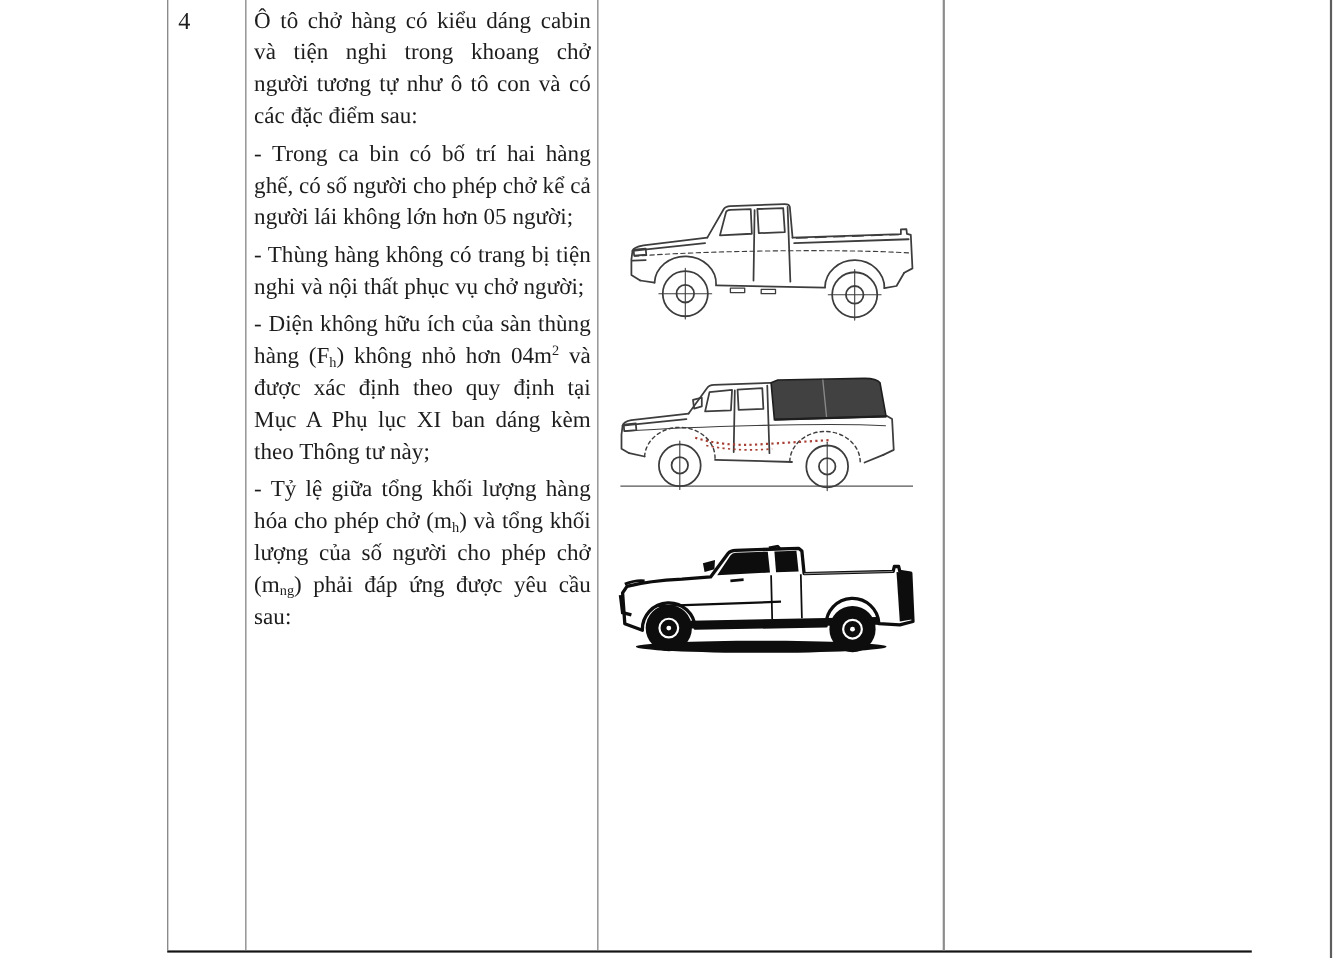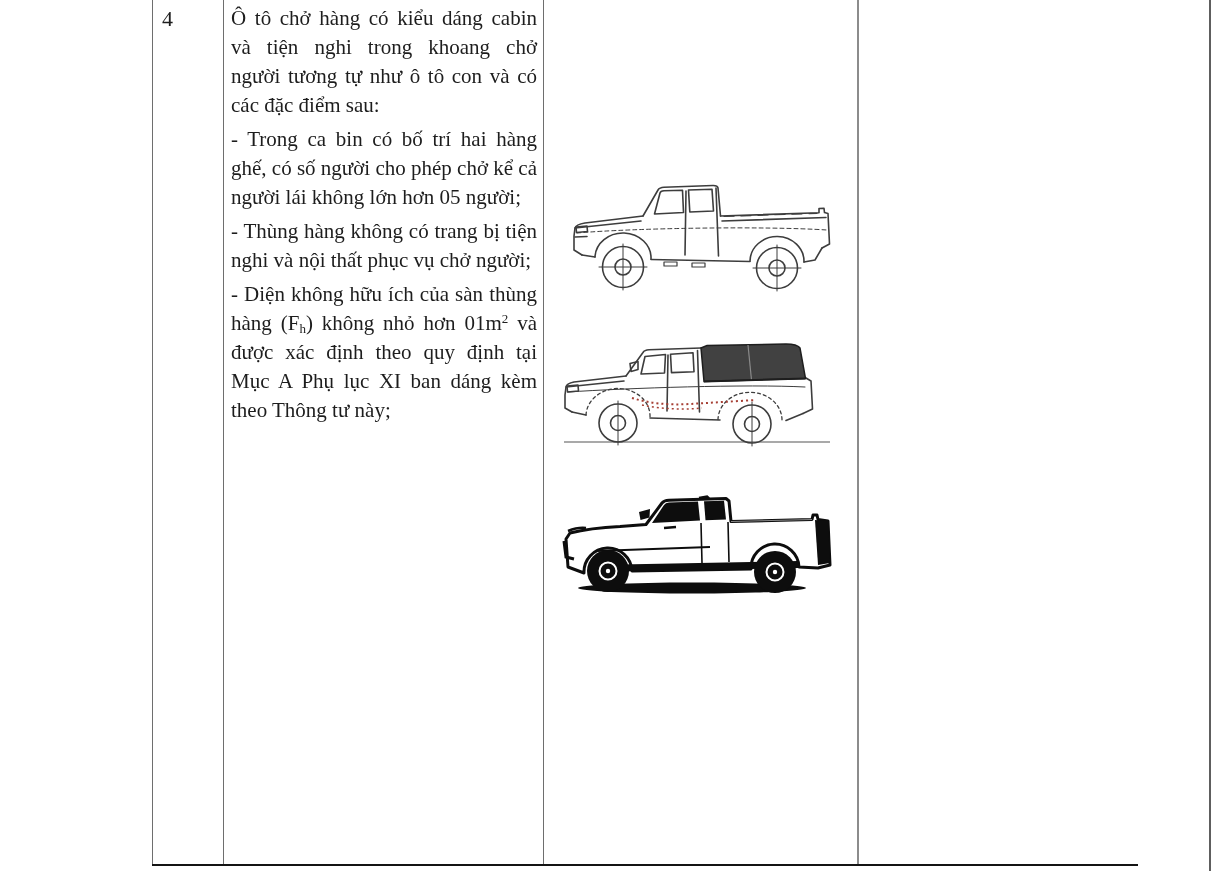--- a/index.html
+++ b/index.html
@@ -36,21 +36,22 @@
 
     <div class="col col-index">
       <div>4</div>
     </div>
 
 
     <div class="col col-desc">
       <p class="para"><span>Ô tô chở hàng có kiểu dáng cabin và tiện nghi trong khoang chở người tương tự như ô tô con và có các đặc điểm sau:</span></p>
       <p class="para"><span>- Trong ca bin có bố trí hai hàng ghế, có số người cho phép chở kể cả người lái không lớn hơn 05 người;</span></p>
       <p class="para"><span>- Thùng hàng không có trang bị tiện nghi và nội thất phục vụ chở người;</span></p>
-      <p class="para"><span>- Diện không hữu ích của sàn thùng hàng (F</span><sub>h</sub><span>) không nhỏ hơn 01m</span><sup>2</sup><span> và được xác định theo quy định tại Mục A Phụ lục XI ban dáng kèm theo Thông tư này;</span></p>
+      <p class="para"><span>- Diện không hữu ích của sàn thùng hàng (F</span><sub>h</sub><span>) không nhỏ hơn 04m</span><sup>2</sup><span> và được xác định theo quy định tại Mục A Phụ lục XI ban dáng kèm theo Thông tư này;</span></p>
+      <p class="para"><span>- Tỷ lệ giữa tổng khối lượng hàng hóa cho phép chở (m</span><sub>h</sub><span>) và tổng khối lượng của số người cho phép chở (m</span><sub>ng</sub><span>) phải đáp ứng được yêu cầu sau:</span></p>
     </div>
 
     <div class="col col-images">
 
       <div class="illus illus-1">
         <svg viewBox="0 0 276 118">
           <g fill="none" stroke="#3d3d3d" stroke-width="1.6" stroke-linecap="round" stroke-linejoin="round">
             <path d="M78,40 L20,47 Q11,48.5 10,52 L9,60 L9,74 L17,79"></path>
             <path d="M10,52 L76,45"></path>
             <path d="M10,61 l12,-0.5"></path>

